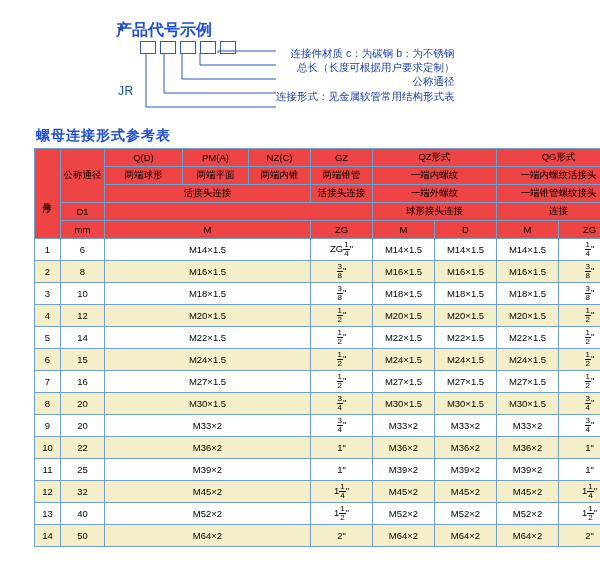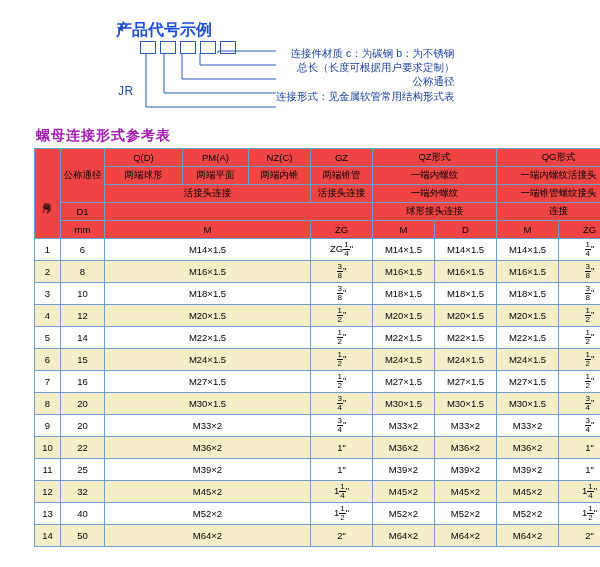--- a/index.html
+++ b/index.html
@@ -12,21 +12,21 @@
   .star{position:absolute;left:116px;top:22px;color:#1a3fa0;font-size:11px;}
   .jr{position:absolute;left:118px;top:40px;font-size:12px;color:#1a4fa8;letter-spacing:0.5px;margin-top:44px;}
   .boxes{position:absolute;left:140px;top:41px;display:flex;gap:4px;}
   .boxes span{display:block;width:14px;height:11px;border:1px solid #2a5bb5;background:#fff;}
   .leaderbox{position:absolute;left:140px;top:41px;width:130px;height:72px;}
   .leaderbox svg{display:block;}
   .labels{position:absolute;left:276px;top:46px;font-size:10.5px;line-height:14.2px;color:#1a3fa0;text-align:right;}
   .labels div{white-space:nowrap;}
 
   
-  .tbl-title{position:absolute;left:36px;top:127px;font-size:14px;font-weight:bold;color:#a21caf;letter-spacing:1px;}
+  .tbl-title{position:absolute;left:36px;top:127px;font-size:14px;font-weight:bold;color:#1d4ed8;letter-spacing:1px;}
 
   
   table{position:absolute;left:34px;top:148px;border-collapse:collapse;table-layout:fixed;width:534px;}
   td,th{border:1px solid #6f9fd0;font-size:9.5px;text-align:center;vertical-align:middle;font-weight:normal;padding:0;color:#000;}
   .hd{background:#ef4444;height:17px;}
   .seq{width:26px;}
   .dn{width:44px;}
   .c1{width:78px;}
   .c2{width:66px;}
   .c3{width:62px;}

